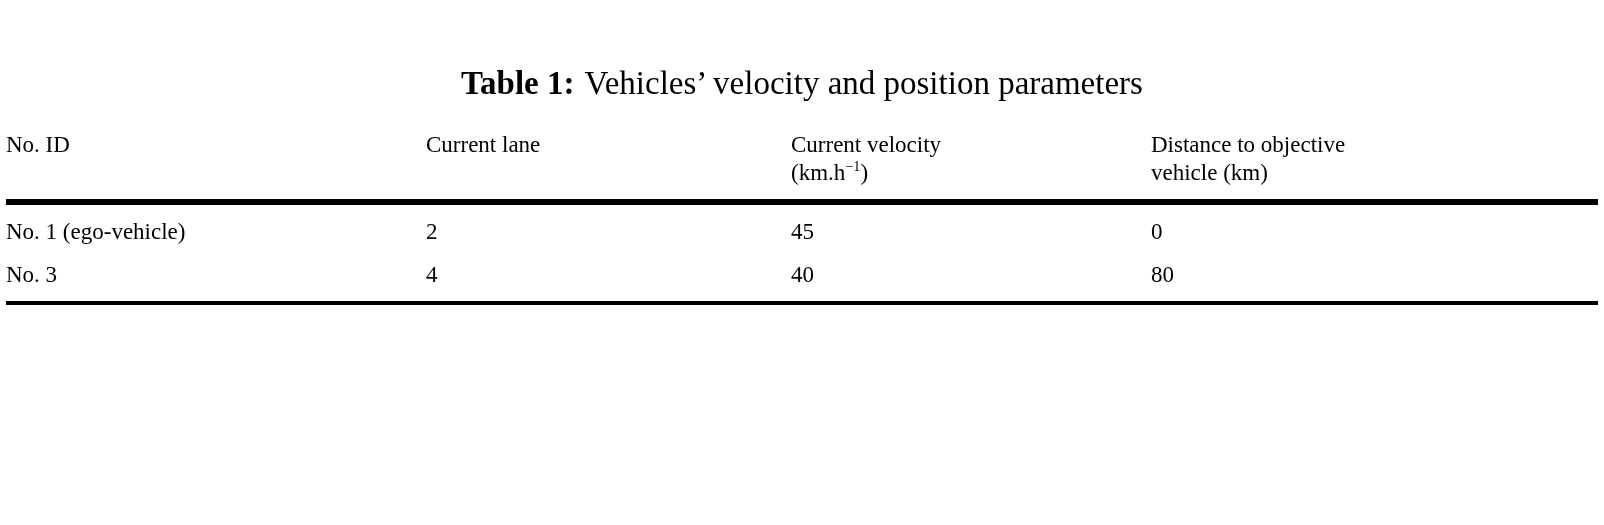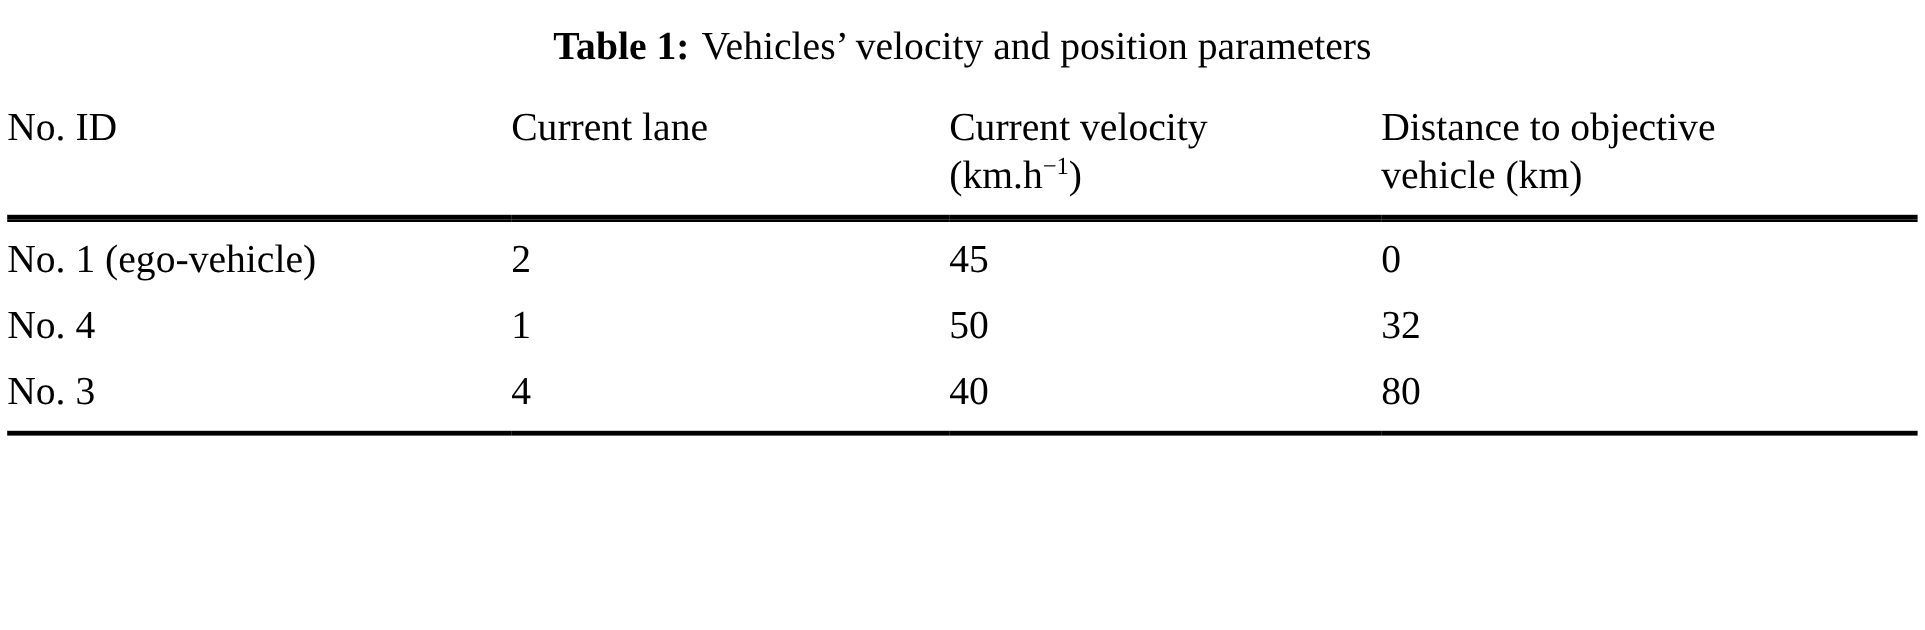--- a/index.html
+++ b/index.html
@@ -11,40 +11,41 @@
     width: 1604px;
     height: 525px;
     font-family: "Liberation Serif", "DejaVu Serif", serif;
     color: #000000;
     overflow: hidden;
   }
   .table-wrap {
     width: 1604px;
     box-sizing: border-box;
     padding: 16px 6px;
+    margin-top: 44px;
   }
   .caption {
     text-align: center;
     font-size: 33px;
     line-height: 1.2;
     padding-top: 4px;
     padding-bottom: 14px;
     white-space: nowrap;
   }
   .caption .caption-label {
     font-weight: bold;
   }
   .caption .caption-text {
     font-weight: normal;
     margin-left: 10px;
   }
   table.data {
     width: 100%;
     border-collapse: collapse;
-    font-size: 33px;
+    font-size: 23px;
   }
   table.data th,
   table.data td {
     text-align: left;
     font-weight: normal;
     vertical-align: top;
     padding: 0;
   }
   .rule-top td {
     border-top: 4px solid #000;
@@ -137,26 +138,20 @@
     </tr>
 
     </tbody>
       <tbody>
       <tr class="first-body">
         <td class="bcell">No. 1 (ego-vehicle)</td>
         <td class="bcell">2</td>
         <td class="bcell">45</td>
         <td class="bcell">0</td>
       </tr>
-      <tr>
-        <td class="bcell">No. 4</td>
-        <td class="bcell">1</td>
-        <td class="bcell">50</td>
-        <td class="bcell">32</td>
-      </tr>
       <tr class="last-body">
         <td class="bcell">No. 3</td>
         <td class="bcell">4</td>
         <td class="bcell">40</td>
         <td class="bcell">80</td>
       </tr>
     </tbody>
 
     <tbody>
         <tr class="rule-bottom">

